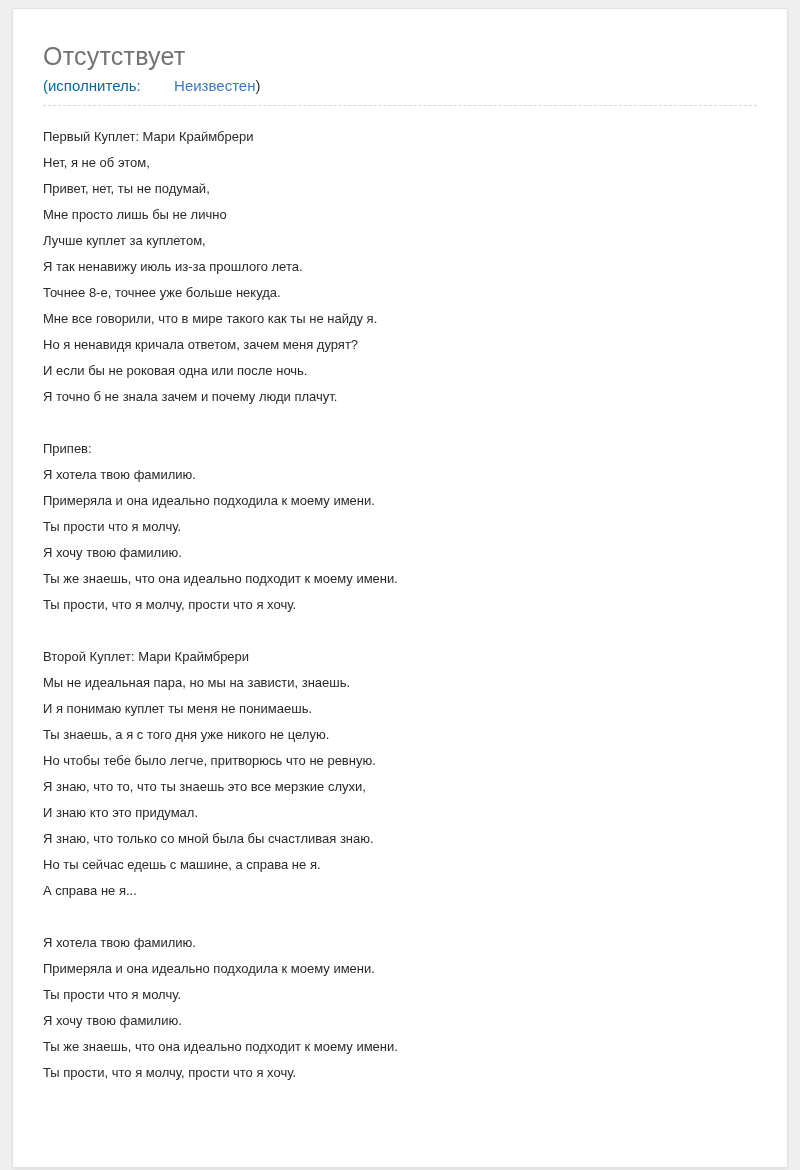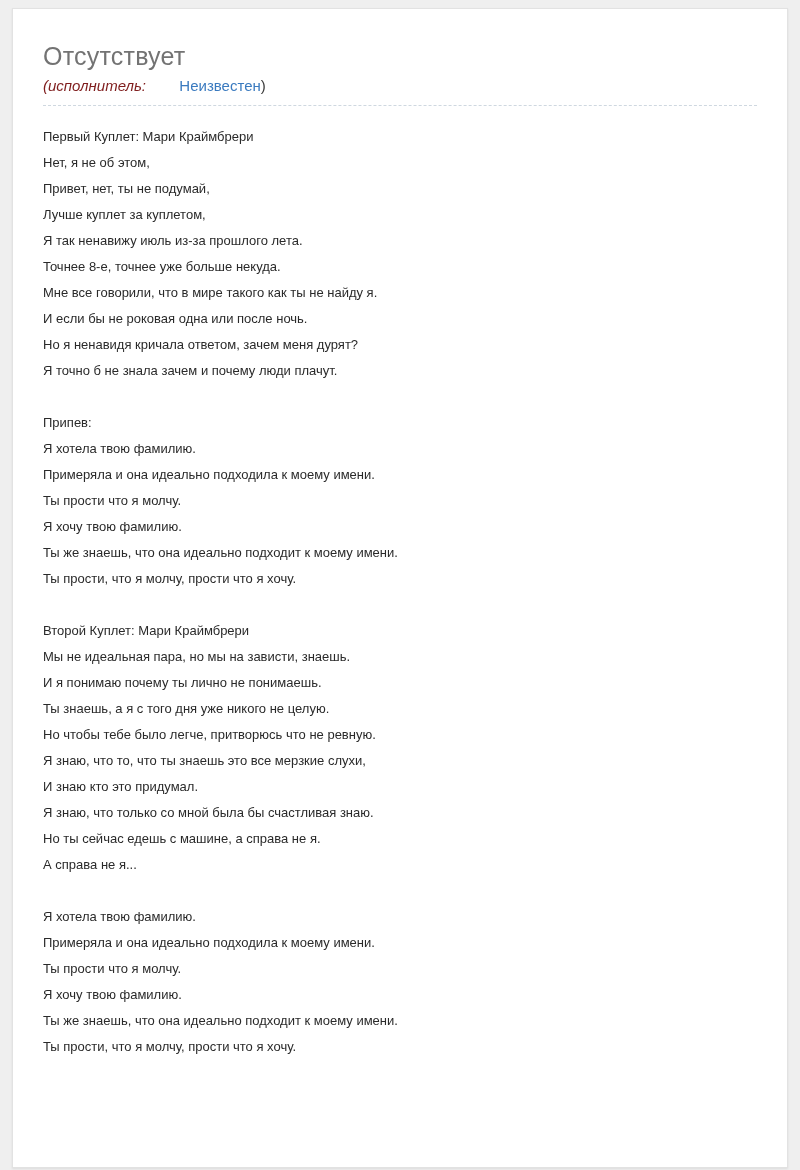--- a/index.html
+++ b/index.html
@@ -38,22 +38,21 @@
     letter-spacing: 0.2px;
   }
   .artist-line {
     font-size: 15px;
     color: #3b3b3b;
     padding-bottom: 11px;
     border-bottom: 1px dashed #cfd8e0;
     margin-bottom: 18px;
   }
   .artist-label {
-    color: #7f1d1d;
-    font-style: italic;
+    color: #0369a1;
   }
   .artist-link {
     color: #3a7abf;
     text-decoration: none;
     margin-left: 25px;
   }
   .paren {
     color: #3b3b3b;
   }
   .lyrics {
@@ -83,43 +82,44 @@
       <span class="artist-label">(исполнитель:</span>
       <span>&nbsp;</span><a class="artist-link" href="#">Неизвестен</a><span class="paren">)</span>
     </div>
 
     <div class="lyrics">
 
       <div class="lyric-block">
         <div class="lyric-line">Первый Куплет: Мари Краймбрери</div>
         <div class="lyric-line">Нет, я не об этом,</div>
         <div class="lyric-line">Привет, нет, ты не подумай,</div>
+        <div class="lyric-line">Мне просто лишь бы не лично</div>
         <div class="lyric-line">Лучше куплет за куплетом,</div>
         <div class="lyric-line">Я так ненавижу июль из-за прошлого лета.</div>
         <div class="lyric-line">Точнее 8-е, точнее уже больше некуда.</div>
         <div class="lyric-line">Мне все говорили, что в мире такого как ты не найду я.</div>
+        <div class="lyric-line">Но я ненавидя кричала ответом, зачем меня дурят?</div>
         <div class="lyric-line">И если бы не роковая одна или после ночь.</div>
-        <div class="lyric-line">Но я ненавидя кричала ответом, зачем меня дурят?</div>
         <div class="lyric-line">Я точно б не знала зачем и почему люди плачут.</div>
       </div>
 
       <div class="lyric-block">
         <div class="lyric-line">Припев:</div>
         <div class="lyric-line">Я хотела твою фамилию.</div>
         <div class="lyric-line">Примеряла и она идеально подходила к моему имени.</div>
         <div class="lyric-line">Ты прости что я молчу.</div>
         <div class="lyric-line">Я хочу твою фамилию.</div>
         <div class="lyric-line">Ты же знаешь, что она идеально подходит к моему имени.</div>
         <div class="lyric-line">Ты прости, что я молчу, прости что я хочу.</div>
       </div>
 
       <div class="lyric-block">
         <div class="lyric-line">Второй Куплет: Мари Краймбрери</div>
         <div class="lyric-line">Мы не идеальная пара, но мы на зависти, знаешь.</div>
-        <div class="lyric-line">И я понимаю почему ты лично не понимаешь.</div>
+        <div class="lyric-line">И я понимаю куплет ты меня не понимаешь.</div>
         <div class="lyric-line">Ты знаешь, а я с того дня уже никого не целую.</div>
         <div class="lyric-line">Но чтобы тебе было легче, притворюсь что не ревную.</div>
         <div class="lyric-line">Я знаю, что то, что ты знаешь это все мерзкие слухи,</div>
         <div class="lyric-line">И знаю кто это придумал.</div>
         <div class="lyric-line">Я знаю, что только со мной была бы счастливая знаю.</div>
         <div class="lyric-line">Но ты сейчас едешь с машине, а справа не я.</div>
         <div class="lyric-line">А справа не я...</div>
       </div>
 
       <div class="lyric-block">

